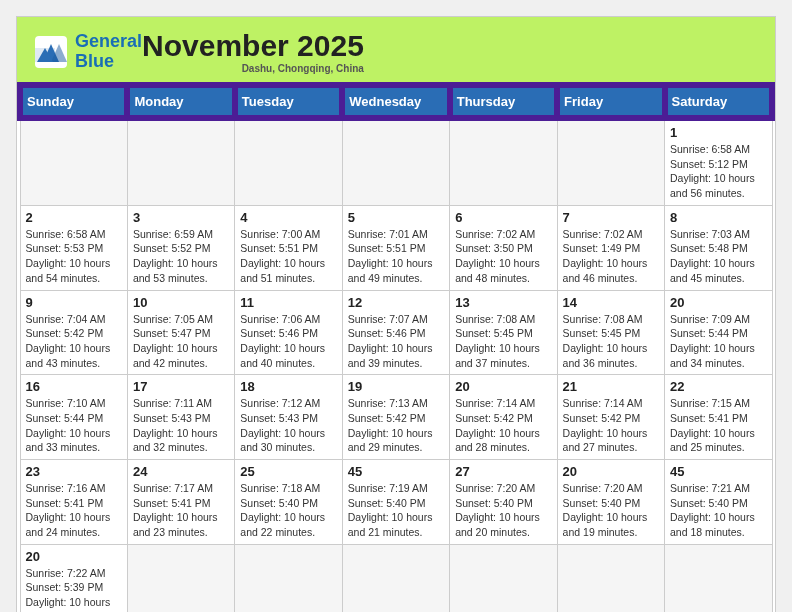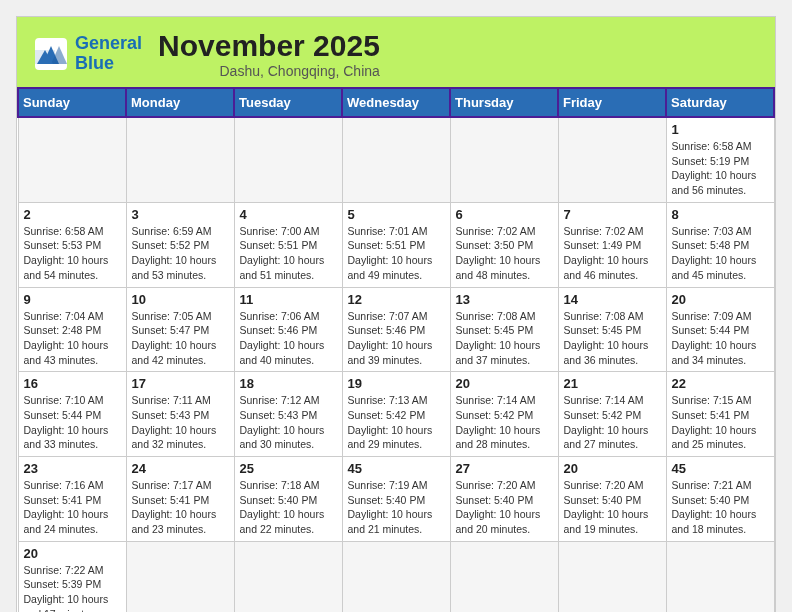--- a/index.html
+++ b/index.html
@@ -37,42 +37,42 @@
     .logo-text span {
       color: #1a6eb5;
       font-weight: bold;
     }
     .logo-icon {
       width: 36px;
       height: 36px;
     }
     .title-block {
       text-align: right;
-      margin-left: 16px;
     }
     .month-title {
       font-size: 30px;
       font-weight: bold;
       color: #222;
     }
     .location {
-      font-size: 14px;
+      font-size: 10px;
       color: #555;
+      font-weight: bold;
     }
     .calendar-table {
       width: 100%;
       border-collapse: collapse;
     }
     .calendar-table thead tr th {
       background: #2a6db5;
       color: #fff;
       font-size: 13px;
       font-weight: bold;
       padding: 6px 4px;
-      border: 2px solid #4c1d95;
+      border: 6px solid #4c1d95;
       text-align: left;
     }
     .calendar-table tbody tr td {
       border: 1px solid #ccc;
       vertical-align: top;
       padding: 4px 5px;
       width: calc(100% / 7);
       min-height: 80px;
       font-size: 11px;
       color: #333;
@@ -137,21 +137,21 @@
     <tr>
           <td class="empty"></td>
           <td class="empty"></td>
           <td class="empty"></td>
           <td class="empty"></td>
           <td class="empty"></td>
           <td class="empty"></td>
           <td>
             <span class="day-number">1</span>
             <div class="day-info">Sunrise: 6:58 AM
-Sunset: 5:19 PM
+Sunset: 5:12 PM
 Daylight: 10 hours and 56 minutes.</div>
           </td>
         </tr>
         <tr>
           <td>
             <span class="day-number">2</span>
             <div class="day-info">Sunrise: 6:58 AM
 Sunset: 5:53 PM
 Daylight: 10 hours and 54 minutes.</div>
           </td>
@@ -189,21 +189,21 @@
             <span class="day-number">8</span>
             <div class="day-info">Sunrise: 7:03 AM
 Sunset: 5:48 PM
 Daylight: 10 hours and 45 minutes.</div>
           </td>
         </tr>
         <tr>
           <td>
             <span class="day-number">9</span>
             <div class="day-info">Sunrise: 7:04 AM
-Sunset: 2:48 PM
+Sunset: 5:42 PM
 Daylight: 10 hours and 43 minutes.</div>
           </td>
           <td>
             <span class="day-number">10</span>
             <div class="day-info">Sunrise: 7:05 AM
 Sunset: 5:47 PM
 Daylight: 10 hours and 42 minutes.</div>
           </td>
           <td>
             <span class="day-number">11</span>

